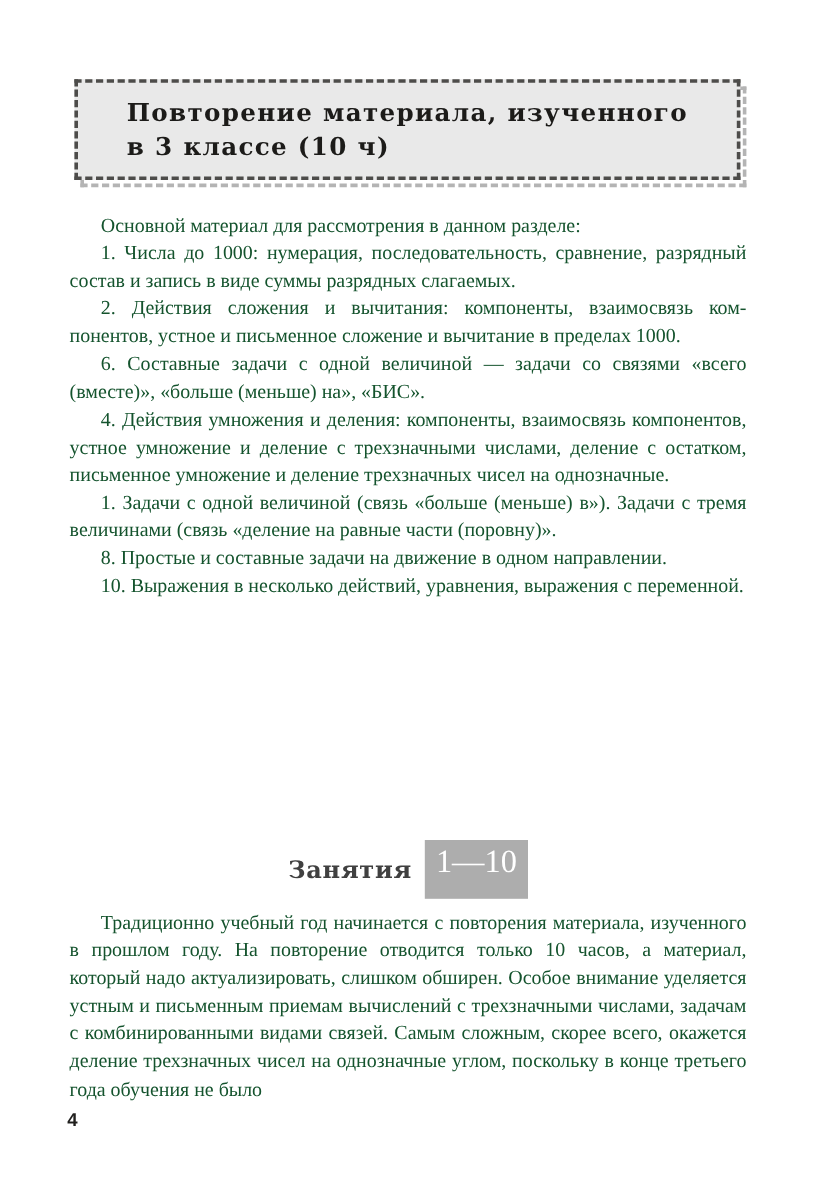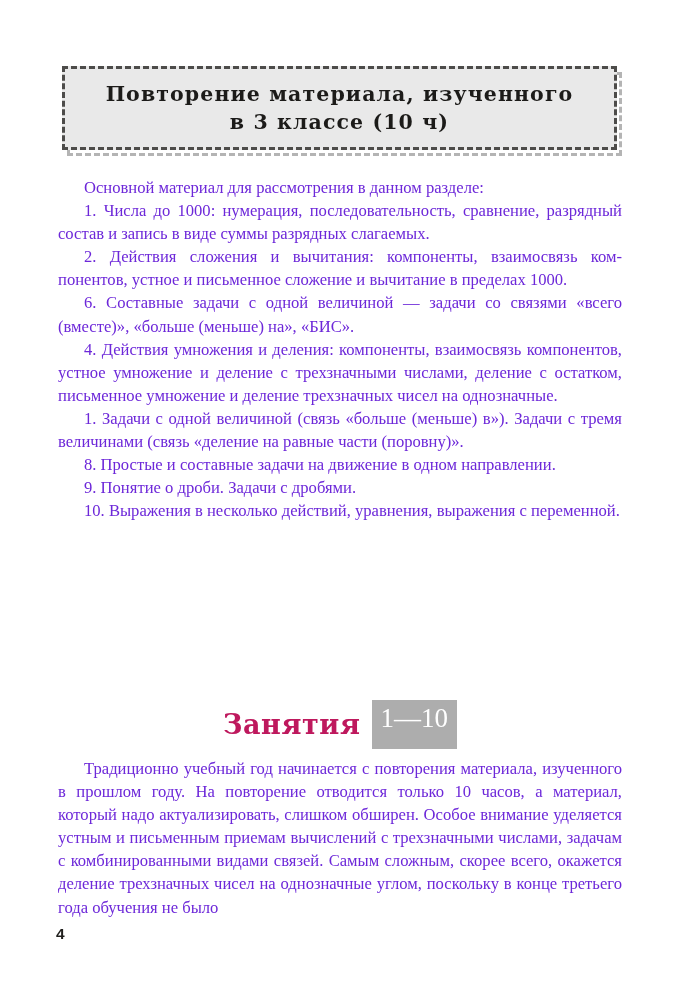--- a/index.html
+++ b/index.html
@@ -55,63 +55,63 @@
     display: flex;
     align-items: center;
     justify-content: center;
   }
   .banner-title {
     font-family: "DejaVu Serif", "Liberation Serif", serif;
     font-weight: bold;
     font-size: 20.5px;
     line-height: 28px;
     letter-spacing: 1.1px;
-    text-align: center;
+    text-align: left;
     color: #1c1b19;
     white-space: pre-line;
     padding: 0 10px;
   }
 
   
   .content {
     position: absolute;
     left: 58px;
     top: 176px;
     width: 564px;
   }
   p.para {
     margin: 0;
     font-size: 16.6px;
     line-height: 23.1px;
     text-align: justify;
     text-indent: 26px;
     text-justify: inter-word;
     hyphens: manual;
-    color: #6d28d9;
+    color: #14532d;
   }
   
 
   
   .lesson-heading {
     position: absolute;
     left: 0;
     top: 700px;
     width: 680px;
     text-align: center;
     display: flex;
     align-items: center;
     justify-content: center;
     gap: 11px;
   }
   .lesson-word {
     font-family: "DejaVu Serif", "Liberation Serif", serif;
     font-weight: bold;
-    font-size: 27px;
+    font-size: 20px;
     letter-spacing: 0.6px;
-    color: #be185d;
+    color: #404040;
     line-height: 1;
   }
   .lesson-range {
     display: inline-block;
     background: #adadad;
     color: #ffffff;
     font-family: "Liberation Serif", "DejaVu Serif", serif;
     font-weight: normal;
     font-size: 27px;
     line-height: 1;
@@ -153,21 +153,20 @@
 
   <div class="content">
     <p class="para">Основной материал для рассмотрения в данном разделе:</p>
 
     <p class="para">1. Числа до 1000: нумерация, последовательность, сравнение, раз­рядный состав и запись в виде суммы разрядных слагаемых.</p>
     <p class="para">2. Действия сложения и вычитания: компоненты, взаимосвязь ком­понентов, устное и письменное сложение и вычитание в пределах 1000.</p>
     <p class="para">6. Составные задачи с одной величиной — задачи со связями «всего (вместе)», «больше (меньше) на», «БИС».</p>
     <p class="para">4. Действия умножения и деления: компоненты, взаимосвязь компо­нентов, устное умножение и деление с трехзначными числами, деление с остатком, письменное умножение и деление трехзначных чисел на однозначные.</p>
     <p class="para">1. Задачи с одной величиной (связь «больше (меньше) в»). Задачи с тремя величинами (связь «деление на равные части (поровну)».</p>
     <p class="para">8. Простые и составные задачи на движение в одном направлении.</p>
-    <p class="para">9. Понятие о дроби. Задачи с дробями.</p>
     <p class="para">10. Выражения в несколько действий, уравнения, выражения с пере­менной.</p>
   </div>
 
   <div class="lesson-heading">
     <span class="lesson-word">Занятия</span>
     <span class="lesson-range">1—10</span>
   </div>
 
   <div class="closing">
     <p class="para">Традиционно учебный год начинается с повторения материала, изученного в прошлом году. На повторение отводится только 10 часов, а материал, который надо актуализировать, слишком обширен. Осо­бое внимание уделяется устным и письменным приемам вычислений с трехзначными числами, задачам с комбинированными видами связей. Самым сложным, скорее всего, окажется деление трехзначных чисел на однозначные углом, поскольку в конце третьего года обучения не было</p>

